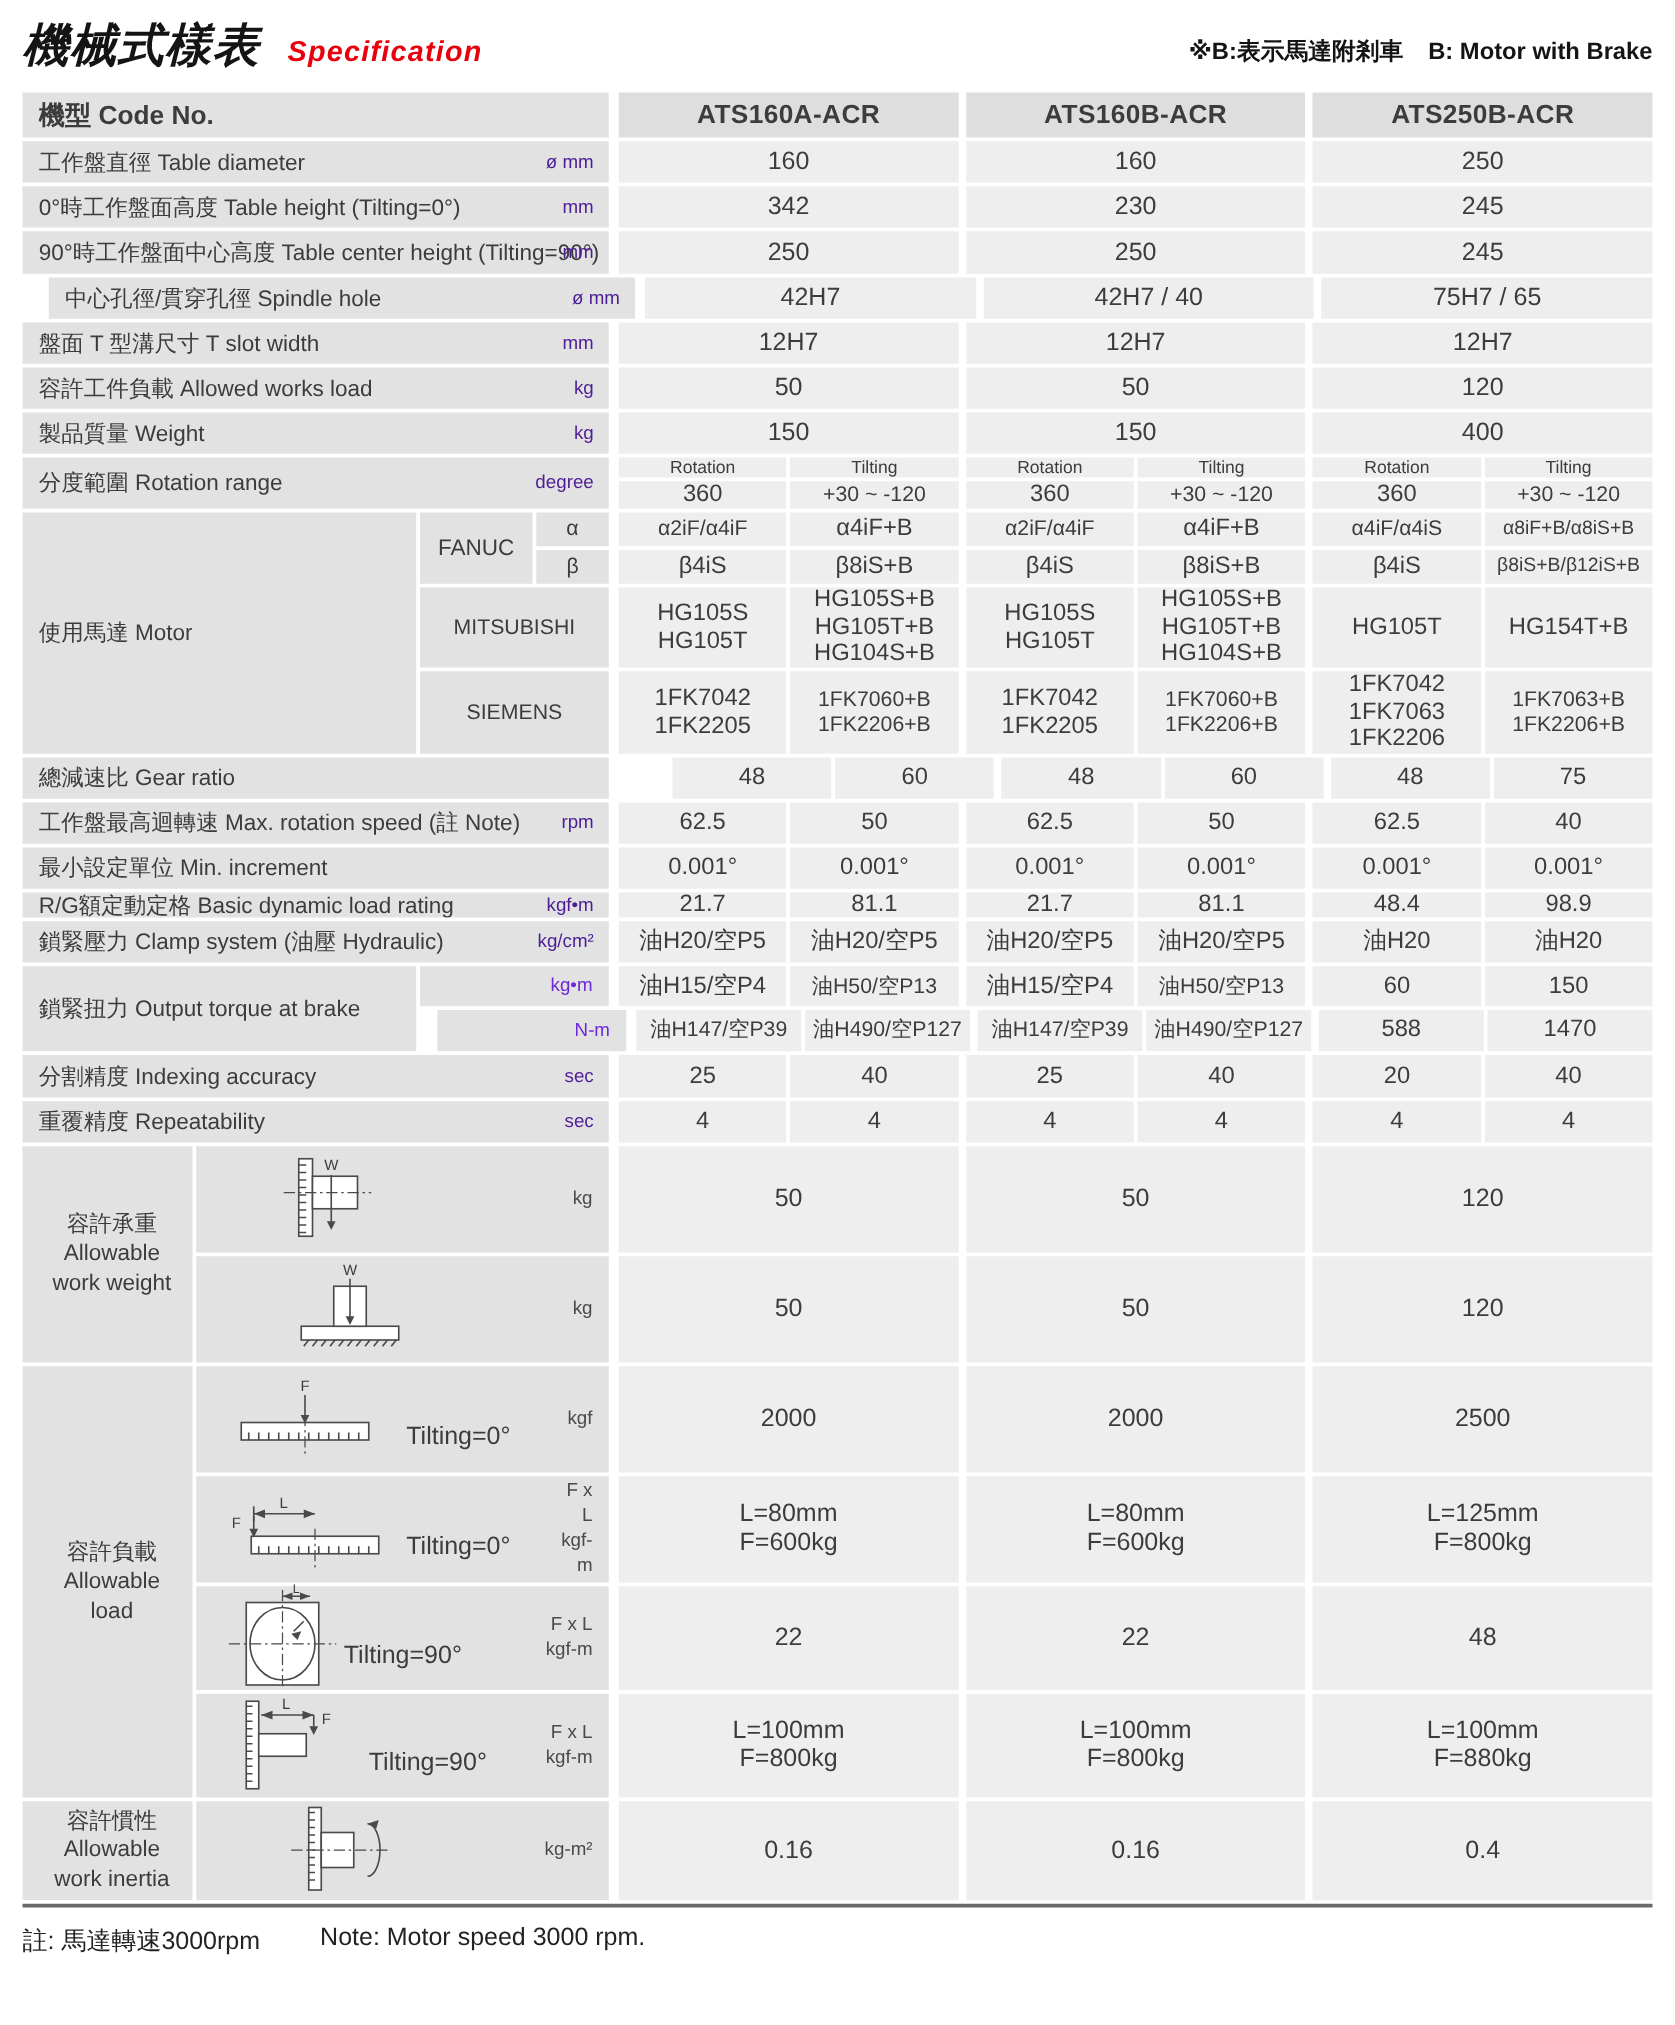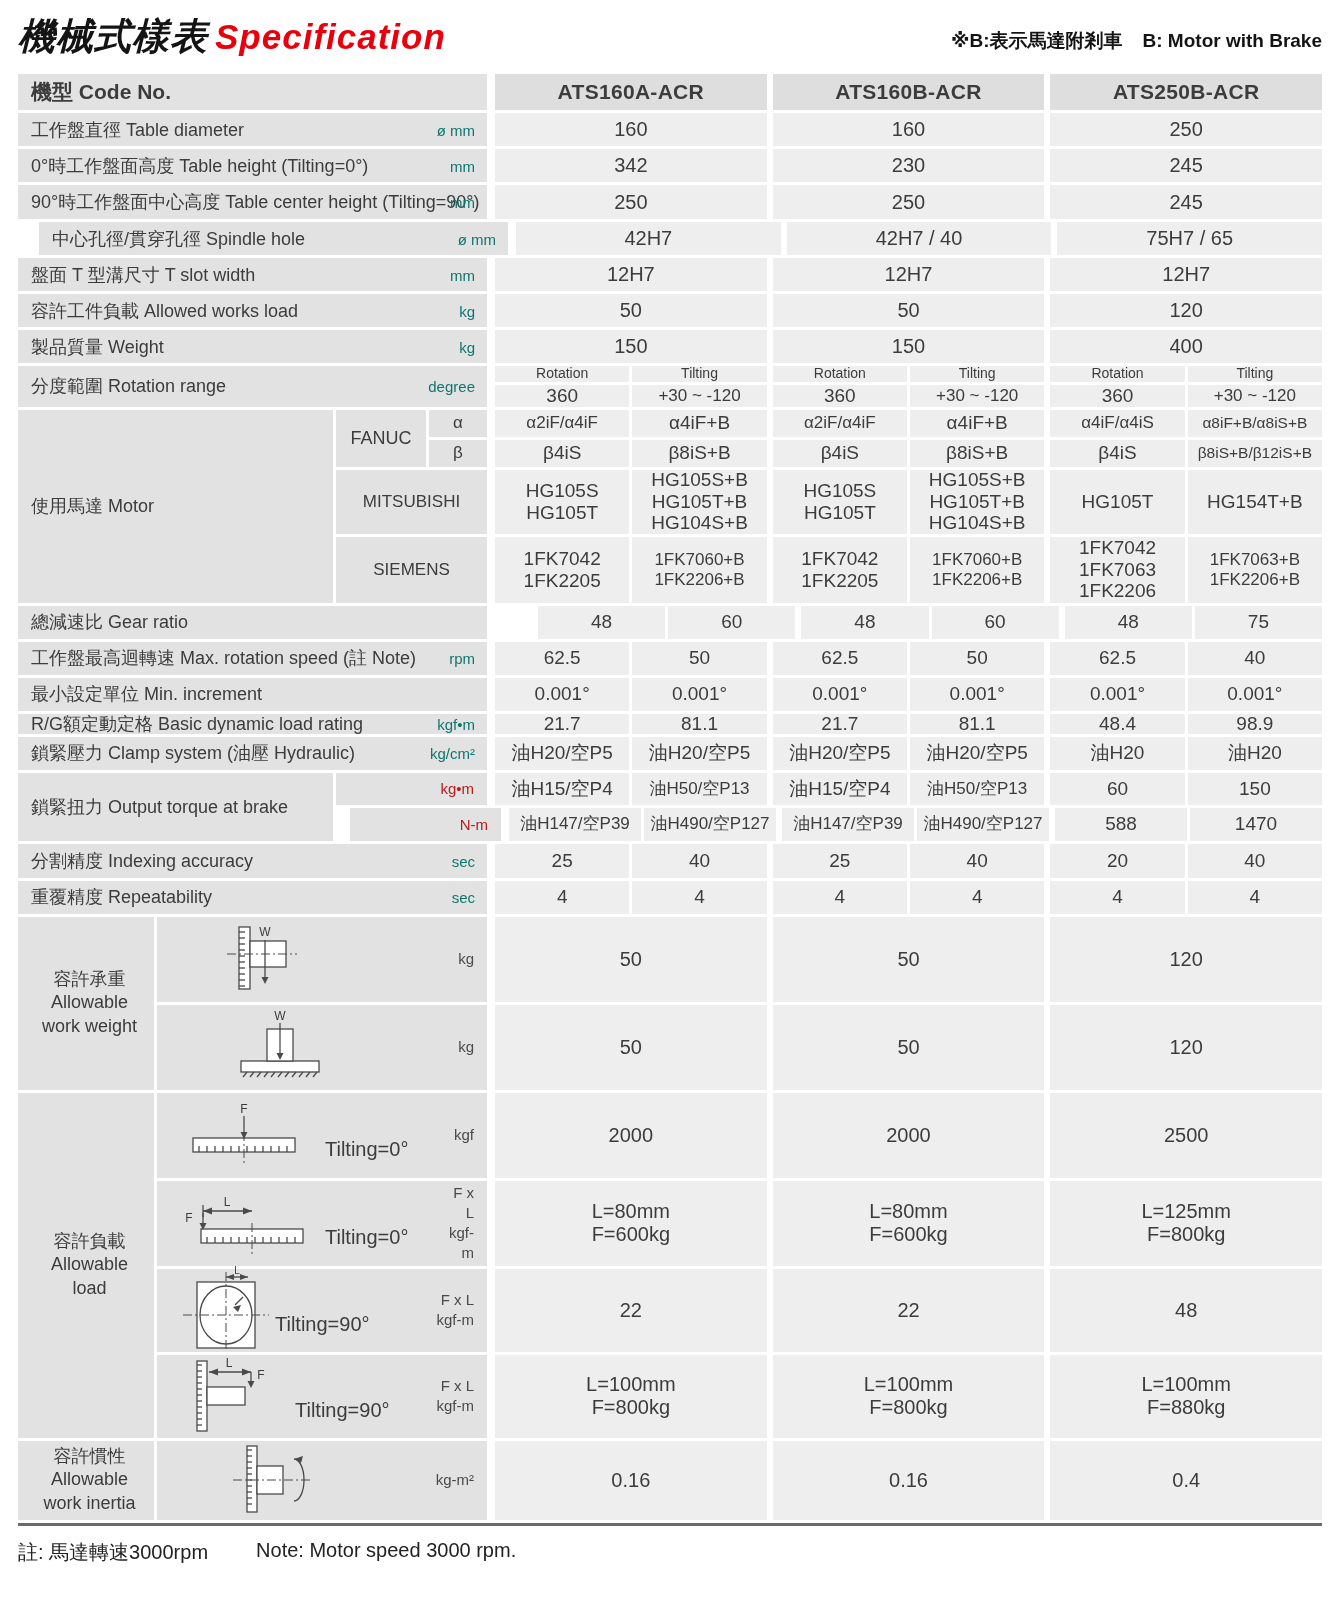--- a/index.html
+++ b/index.html
@@ -1,47 +1,47 @@
 <!DOCTYPE html>
 <html><head>
 <meta charset="utf-8">
 <style>
   html,body{margin:0;padding:0;background:#fff;}
   body{font-family:"Liberation Sans","DejaVu Sans",sans-serif;color:#3c3c3c;}
   .page{width:1340px;height:1620px;box-sizing:border-box;padding:10px 18px 0;position:relative;overflow:hidden;}
   .title-row{display:flex;justify-content:space-between;align-items:flex-end;margin:2px 0 12px;}
   .title{font-style:italic;font-weight:bold;font-size:37px;color:#141414;letter-spacing:1px;white-space:nowrap;}
-  .title .en{font-size:35px;margin-left:7px;color:#e8000d;}
+  .title .en{font-size:23px;margin-left:22px;color:#e8000d;}
   .top-note{font-size:19px;font-weight:bold;color:#141414;padding-bottom:8px;white-space:nowrap;}
   .top-note .en{margin-left:20px;}
 
   #spec-table{width:1304px;}
   .row,.group{display:flex;margin-bottom:3px;}
   .lab{background:#e2e2e2;position:relative;display:flex;align-items:center;padding:0 8px 0 13px;box-sizing:border-box;overflow:hidden;white-space:nowrap;font-size:18px;}
   .lab-full,.glab-full{width:469px;flex:none;}
   .glab315{width:315px;flex:none;}
   .glab136{width:136px;flex:none;display:block;padding:0 6px 0 13px;white-space:normal;line-height:1.3;font-size:18px;display:flex;flex-direction:column;justify-content:center;}
   .lab-text{overflow:hidden;}
-  .unit{position:absolute;right:12px;top:50%;transform:translateY(-50%);font-size:15px;color:#0f766e;}
+  .unit{position:absolute;right:12px;top:50%;transform:translateY(-50%);font-size:15px;color:#4c1d95;}
   .head .lab{font-size:21px;font-weight:bold;}
   .cell{background:#eeeeee;display:flex;flex-direction:column;align-items:center;justify-content:center;text-align:center;font-size:19px;line-height:1.14;box-sizing:border-box;min-width:0;}
   .data{flex:1;display:flex;gap:6px;margin-left:8px;min-width:0;}
   .maincol{flex:1;display:flex;gap:3px;min-width:0;}
   .maincol>.cell{flex:1;}
   .mh{background:#dedede;font-weight:bold;font-size:21px;letter-spacing:.3px;}
   .subhead{font-size:14px;}
   .big{font-size:20px;}
   .fs17{font-size:17px;}
   .fs15{font-size:15.5px;}
   .gcol{flex:1;display:flex;flex-direction:column;gap:3px;min-width:0;}
   .subrow{display:flex;min-width:0;}
   .brandcell{width:90px;flex:none;margin-left:3px;background:#e2e2e2;font-size:18px;}
   .brandwide{width:151px;flex:none;margin-left:3px;background:#e2e2e2;font-size:17px;}
   .keycell{width:58px;flex:none;margin-left:3px;background:#e2e2e2;font-size:17px;}
-  .unitcell{width:151px;flex:none;margin-left:3px;background:#e2e2e2;align-items:flex-end;padding-right:13px;font-size:15px;color:#b91c1c;}
+  .unitcell{width:151px;flex:none;margin-left:3px;background:#e2e2e2;align-items:flex-end;padding-right:13px;font-size:15px;color:#6d28d9;}
   .diagcell{width:330px;flex:none;margin-left:3px;background:#e2e2e2;flex-direction:row;align-items:center;justify-content:flex-start;padding:0 13px 0 18px;}
   .diag-wrap{flex:none;display:flex;align-items:center;}
   .ml46{margin-left:46px;}
   .tilt{width:118px;text-align:left;font-size:20px;flex:none;margin-top:28px;}
   .dunit{margin-left:auto;font-size:15px;color:#4a4a4a;text-align:right;line-height:1.35;}
   svg.diag{display:block;}
   svg.diag text{font-size:12px;fill:#3c3c3c;font-style:normal;}
   .bottom-rule{height:3px;background:#6a6a6a;margin-top:1px;}
   .footer{margin-top:13px;font-size:20px;color:#222;display:flex;gap:48px;white-space:nowrap;}
 </style>

